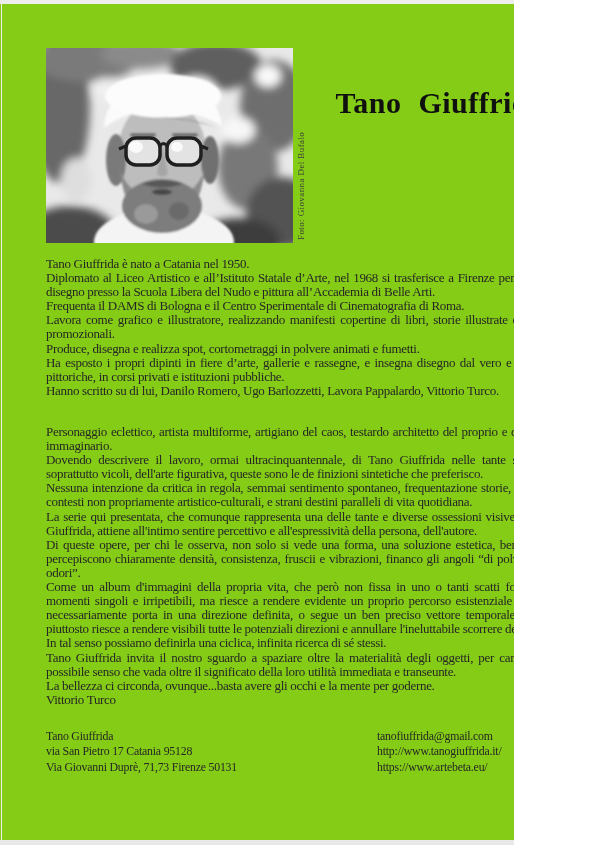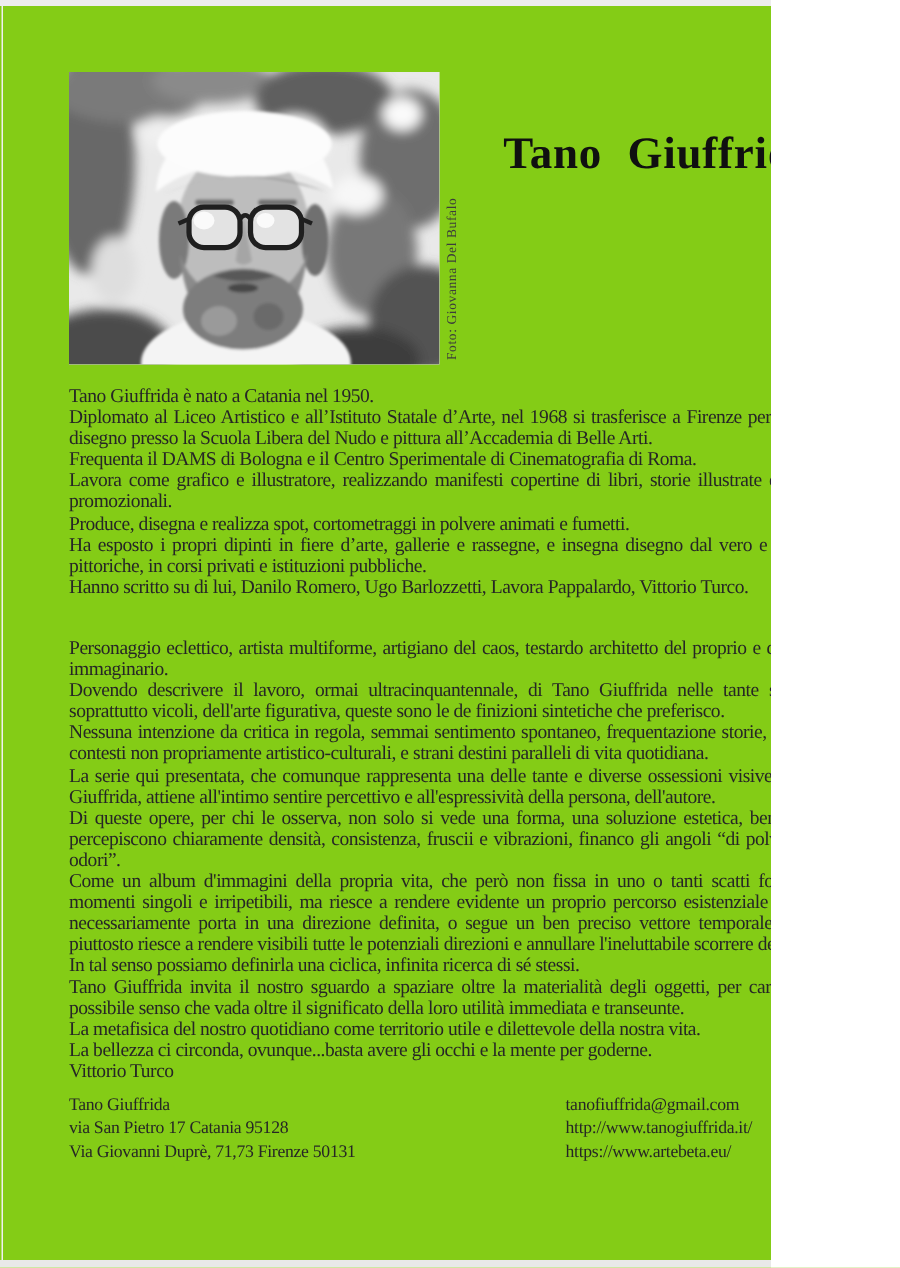--- a/index.html
+++ b/index.html
@@ -131,21 +131,20 @@
   </div>
 
   <div class="textblock essay">
     <p>Personaggio eclettico, artista multiforme, artigiano del caos, testardo architetto del proprio e dell'altrui immaginario.</p>
     <p>Dovendo descrivere il lavoro, ormai ultracinquantennale, di Tano Giuffrida nelle tante strade, e soprattutto vicoli, dell'arte figurativa, queste sono le de finizioni sintetiche che preferisco.</p>
     <p>Nessuna intenzione da critica in regola, semmai sentimento spontaneo, frequentazione storie, anche in contesti non propriamente artistico-culturali, e strani destini paralleli di vita quotidiana.</p>
     <p>La serie qui presentata, che comunque rappresenta una delle tante e diverse ossessioni visive di Tano Giuffrida, attiene all'intimo sentire percettivo e all'espressività della persona, dell'autore.</p>
     <p>Di queste opere, per chi le osserva, non solo si vede una forma, una soluzione estetica, bensì se ne percepiscono chiaramente densità, consistenza, fruscii e vibrazioni, financo gli angoli “di polvere e di odori”.</p>
     <p>Come un album d'immagini della propria vita, che però non fissa in uno o tanti scatti fotografici momenti singoli e irripetibili, ma riesce a rendere evidente un proprio percorso esistenziale che non necessariamente porta in una direzione definita, o segue un ben preciso vettore temporale, quanto piuttosto riesce a rendere visibili tutte le potenziali direzioni e annullare l'ineluttabile scorrere del tempo. In tal senso possiamo definirla una ciclica, infinita ricerca di sé stessi.</p>
     <p>Tano Giuffrida invita il nostro sguardo a spaziare oltre la materialità degli oggetti, per carpirne un possibile senso che vada oltre il significato della loro utilità immediata e transeunte.</p>
-    <p>La metafisica del nostro quotidiano come territorio utile e dilettevole della nostra vita.</p>
     <p>La bellezza ci circonda, ovunque...basta avere gli occhi e la mente per goderne.</p>
     <p class="signature">Vittorio Turco</p>
   </div>
 
   <div class="footer footer-left">
     <div>Tano Giuffrida</div>
     <div>via San Pietro 17 Catania 95128</div>
     <div>Via Giovanni Duprè, 71,73 Firenze 50131</div>
   </div>
 

